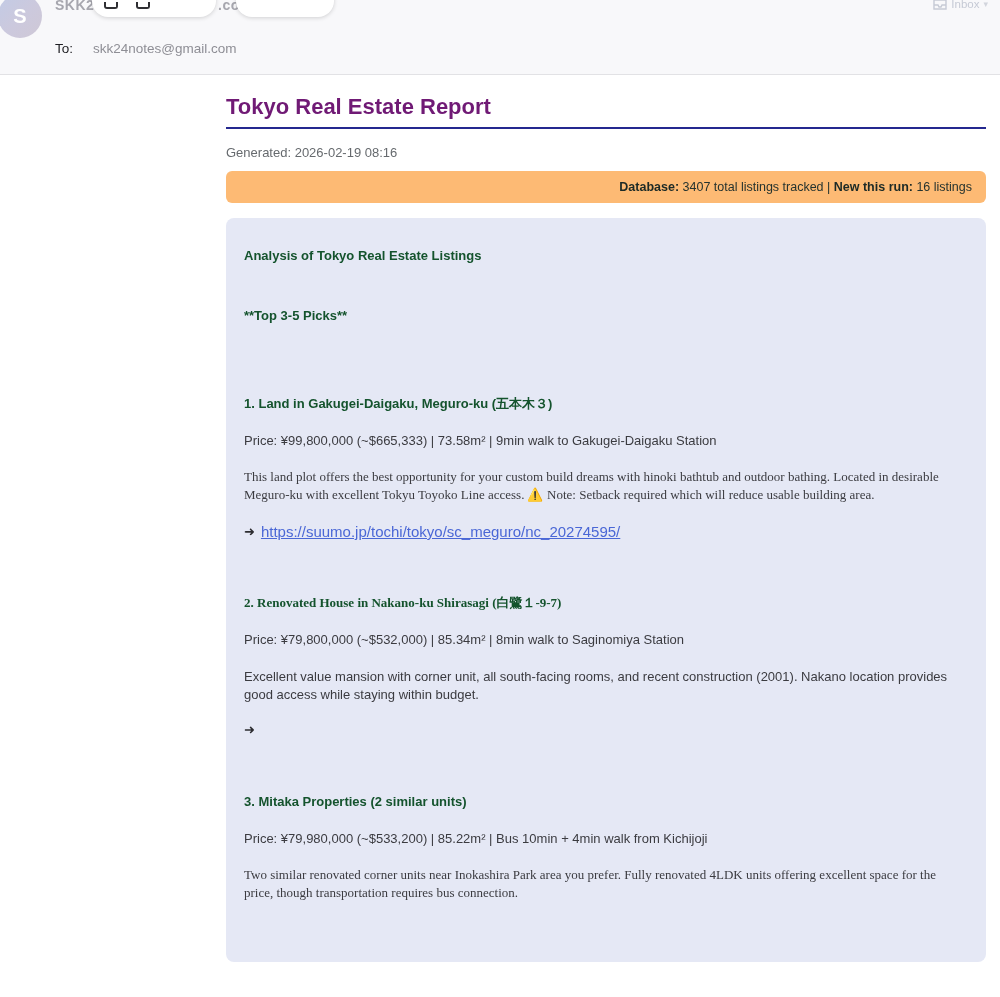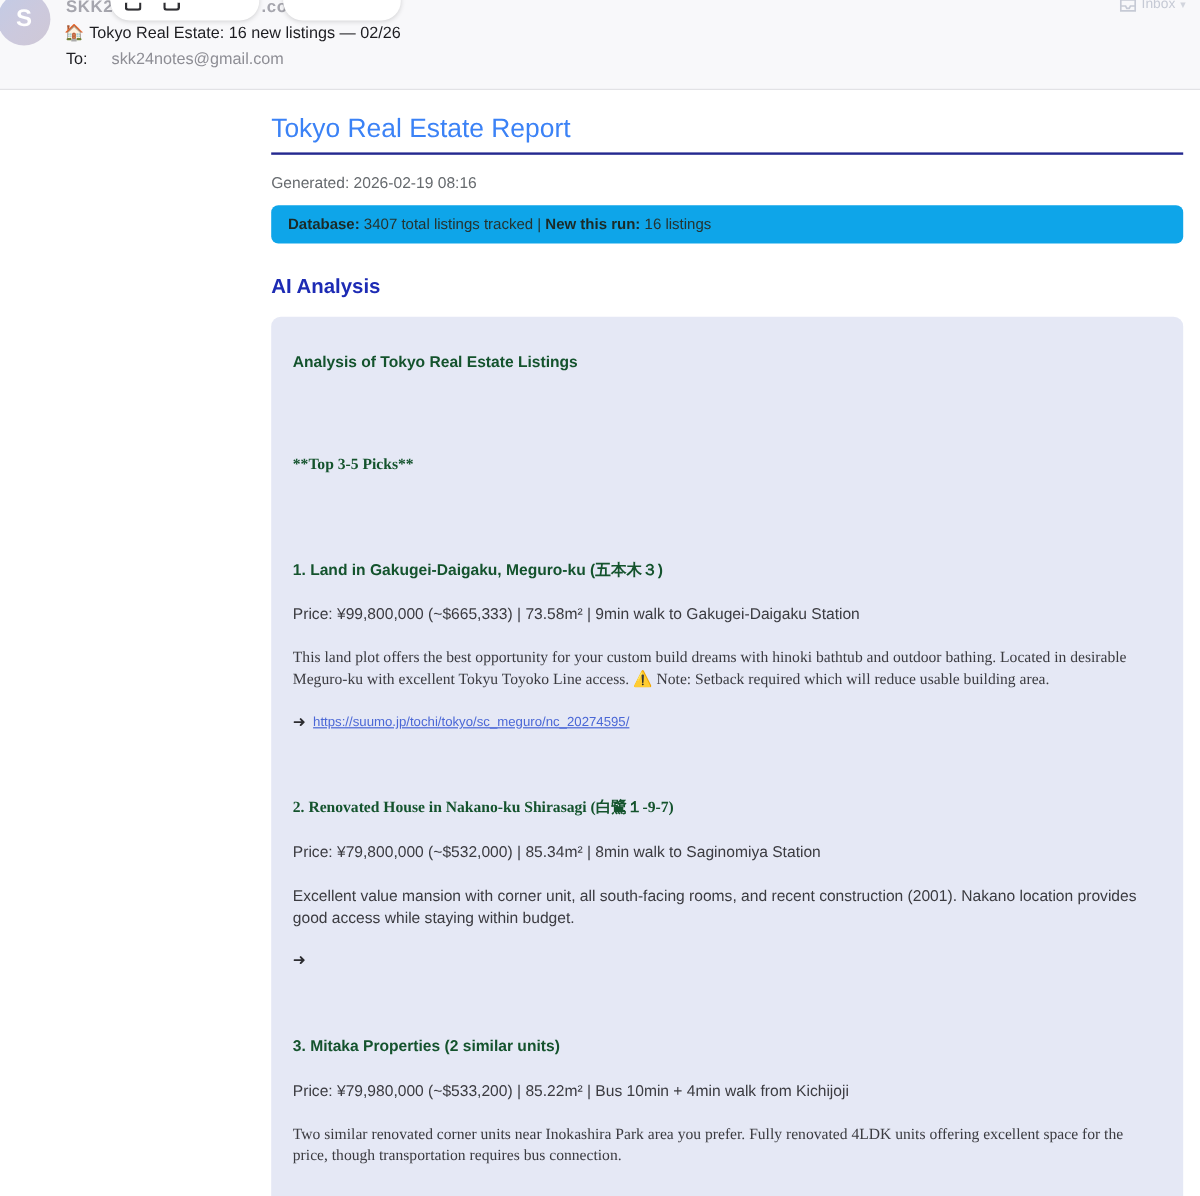--- a/index.html
+++ b/index.html
@@ -31,37 +31,37 @@
   .to-line { position:absolute; left:55px; top:41px; font-size:13.5px; }
   .to-label { color:#1d1d21; margin-right:20px; }
   .to-addr { color:#8e8e95; }
   .inbox-btn { position:absolute; right:12px; top:-2px; display:flex; align-items:center;
                gap:4px; color:#c6cad5; font-size:11.5px; }
   .inbox-btn svg { display:block; }
   .chev { font-size:9px; color:#d2d5dd; }
 
   
   .report { position:absolute; left:226px; top:75px; width:760px; }
-  .report-title { margin-top:19px; font-size:22px; font-weight:normal; color:#3b82f6;
+  .report-title { margin-top:19px; font-size:22px; font-weight:bold; color:#701a75;
                   padding-bottom:7px; border-bottom:2px solid #24288f; }
   .generated { margin-top:16px; font-size:13px; color:#666a6e; }
-  .db-banner { margin-top:11px; background:#0ea5e9; border-radius:6px;
-               padding:9px 14px; font-size:12.5px; color:#25332f; }
+  .db-banner { margin-top:11px; background:#fdba74; border-radius:6px;
+               padding:9px 14px; font-size:12.5px; color:#25332f;text-align:right; }
   .db-banner b { color:#1c2a26; }
   .section-title { margin-top:26px; font-size:17px; font-weight:bold; color:#1d2bb4; }
   .analysis-box { margin-top:15px; background:#e5e8f5; border-radius:8px;
                   padding:29px 18px 60px 18px; }
   .p { font-size:13px; line-height:18px; color:#3b3b40; }
   .pb { font-weight:bold; color:#14532d; font-size:13px; line-height:18px; }
-  .gap85 { margin-top:67px;font-family:Liberation Serif, serif; } .gap70 { margin-top:70px; }
+  .gap85 { margin-top:42px; } .gap70 { margin-top:70px; }
   .gap54 { margin-top:54px;font-family:Liberation Serif, serif; } .gap55 { margin-top:55px; }
   .gap19 { margin-top:19px; } .gap18 { margin-top:18px;font-family:Liberation Serif, serif; }
   .linkline { display:flex; align-items:center; gap:6px; }
   .arrow { color:#2c2c30; font-size:13px; }
-  .suumo-link { color:#4a67d6; text-decoration:underline; font-size:11px; cursor:pointer; }
+  .suumo-link { color:#4a67d6; text-decoration:underline; font-size:15px; cursor:pointer; }
 </style>
 </head>
 <body>
 
 <div class="mail-header">
   <div class="avatar">S</div>
 
   <span class="sender-frag frag-left">SKK2</span>
   <span class="sender-frag frag-right">.co</span>
 
@@ -71,21 +71,20 @@
     <span class="frag bar-frag" style="left:78px;"></span>
   </div>
   <div class="pill pill2">
     <span class="frag v-frag" style="left:14px;"></span>
     <span class="frag v-frag" style="left:26px;"></span>
     <span class="frag v-frag" style="left:48px;"></span>
     <span class="frag v-frag" style="left:60px;"></span>
     <span class="frag v-frag" style="left:76px;"></span>
   </div>
 
-  <div class="subject-line">🏠 Tokyo Real Estate: 16 new listings — 02/26</div>
 
   <div class="to-line">
     <span class="to-label">To:</span><span class="to-addr">skk24notes@gmail.com</span>
   </div>
 
   <div class="inbox-btn">
     <span>
       <svg width="14" height="11" viewBox="0 0 14 11" fill="none">
         <path d="M1 1 h12 v9 h-12 z M1 6 h4 l1 2 h2 l1 -2 h4" stroke="#c6cad5" stroke-width="1.4"></path>
       </svg>
@@ -97,21 +96,20 @@
 
 <div class="report">
   <h1 class="report-title">Tokyo Real Estate Report</h1>
 
   <div class="generated">Generated: 2026-02-19 08:16</div>
 
   <div class="db-banner">
     <b>Database:</b><span> 3407 total listings tracked | </span><b>New this run:</b><span> 16 listings</span>
   </div>
 
-  <h2 class="section-title">AI Analysis</h2>
 
   <div class="analysis-box">
     <p class="pb">Analysis of Tokyo Real Estate Listings</p>
 
     <p class="pb gap85">**Top 3-5 Picks**</p>
 
     <p class="pb gap70">1. Land in Gakugei-Daigaku, Meguro-ku (五本木３)</p>
     <p class="p gap19">Price: ¥99,800,000 (~$665,333) | 73.58m² | 9min walk to Gakugei-Daigaku Station</p>
     <p class="p gap18">This land plot offers the best opportunity for your custom build dreams with hinoki bathtub and outdoor bathing. Located in desirable Meguro-ku with excellent Tokyu Toyoko Line access. ⚠️ Note: Setback required which will reduce usable building area.</p>
     <div class="linkline gap19">

